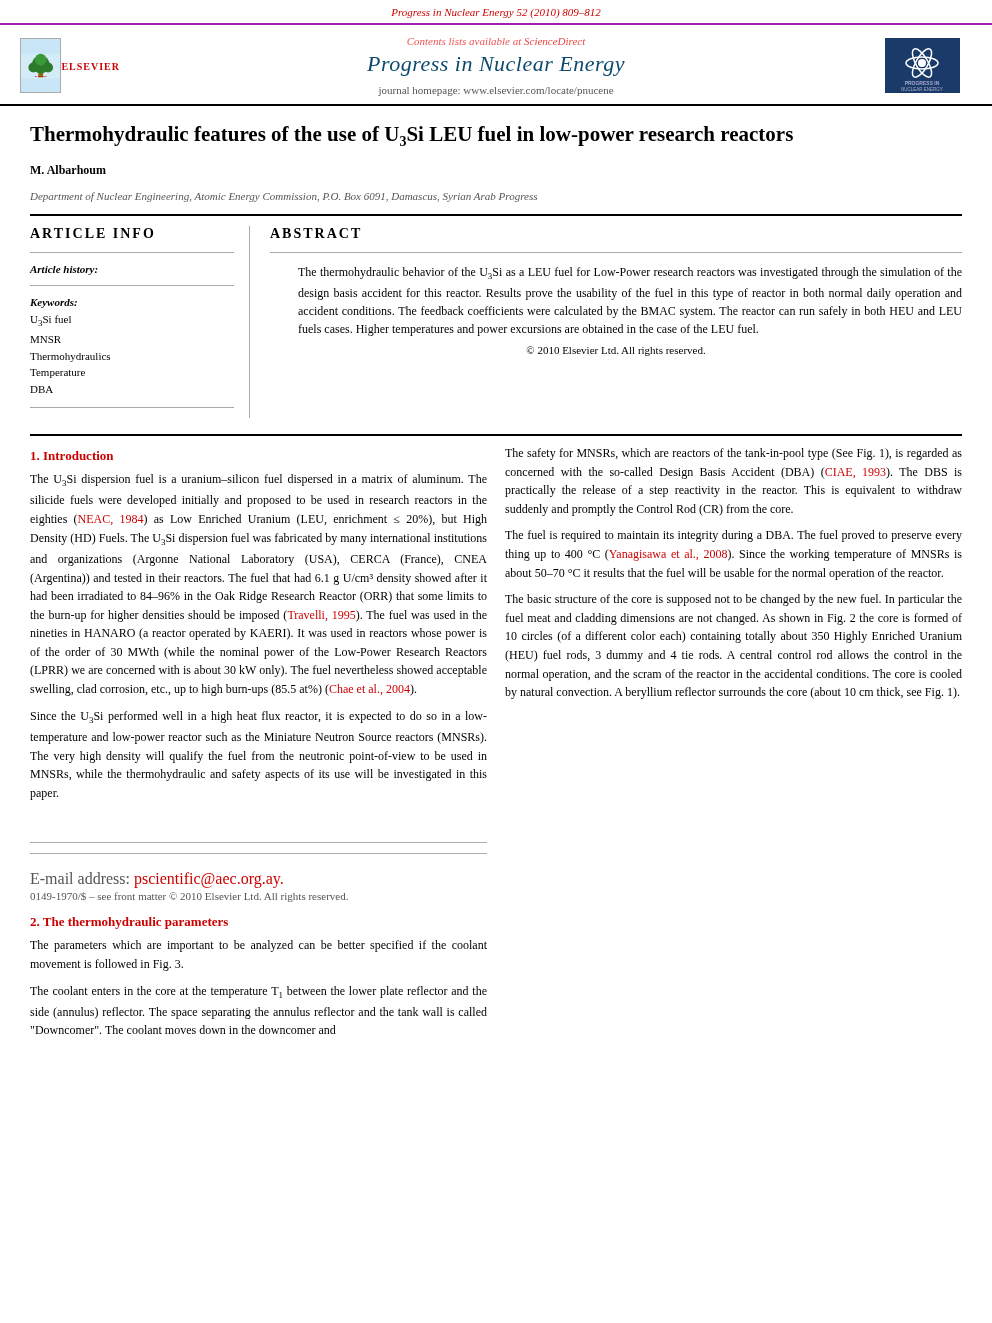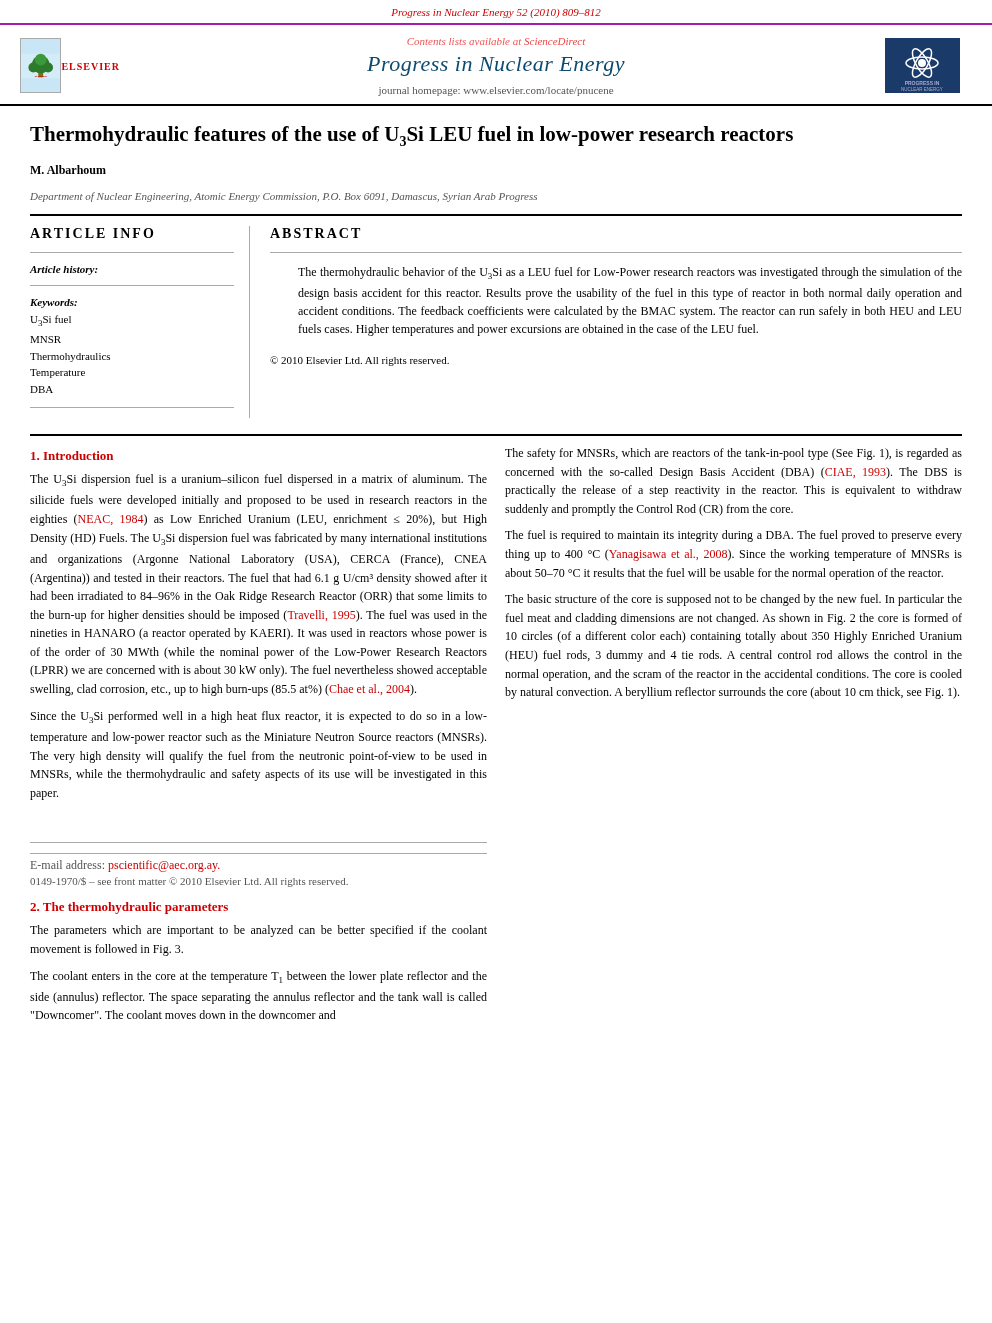--- a/index.html
+++ b/index.html
@@ -199,22 +199,22 @@
     .abstract-text {
       font-size: 12px;
       color: #000;
       line-height: 1.5;
       text-align: justify;
       margin-left: 28px;
     }
     .copyright {
       font-size: 11px;
       color: #000;
-      text-align: left;
-      margin-top: 16px;
+      text-align: center;
+      margin-top: 6px;
     }
 
     
     .body-columns {
       display: flex;
       gap: 18px;
       margin-top: 0;
     }
     .body-left {
       flex: 1;
@@ -239,22 +239,22 @@
     }
     .body-paragraph a, .inline-ref {
       color: #c00;
       text-decoration: none;
     }
     sub { font-size: 9px; }
 
     .footnote-area {
       border-top: 1px solid #aaa;
       margin-top: 10px;
-      padding-top: 4px;
-      font-size: 12px;
+      padding-top: 16px;
+      font-size: 16px;
       color: #555;
     }
     .doi-line {
       font-size: 11px;
       color: #555;
       margin-top: 2px;
     }
   </style>
 </head>
 <body>

